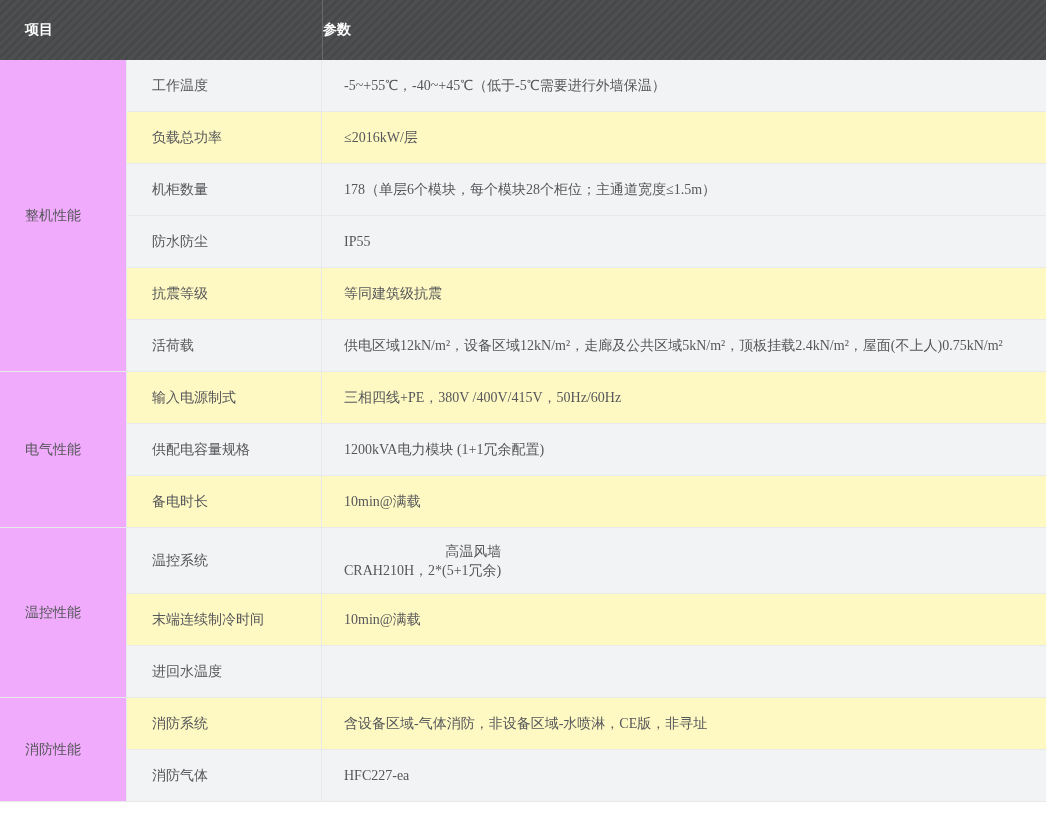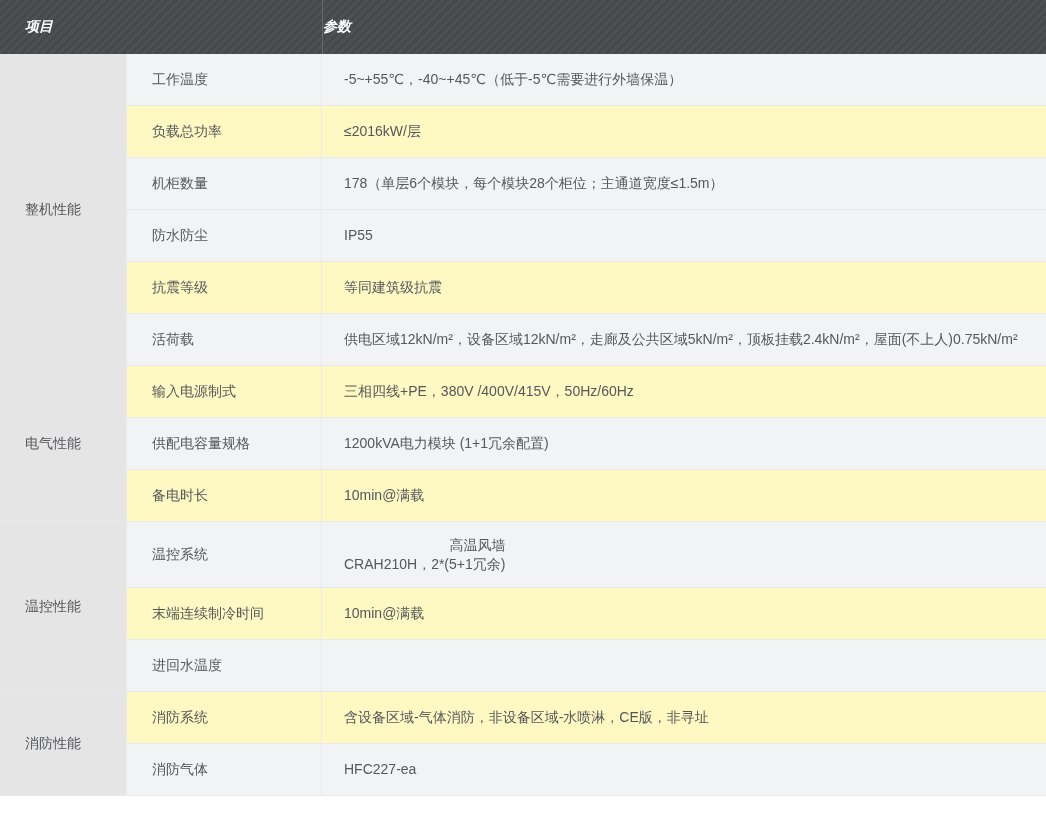--- a/index.html
+++ b/index.html
@@ -12,42 +12,41 @@
   .page {
     position: relative;
     width: 1046px;
     height: 827px;
     overflow: hidden;
     background: #ffffff;
   }
   
   .thead {
     display: flex;
-    height: 54px;
+    height: 60px;
     background: repeating-linear-gradient(
       135deg,
       #4e4f51 0px, #4e4f51 3px,
       #474849 3px, #474849 6px
     );
     color: #ffffff;
     font-weight: 700;
-    font-style: italic;
   }
   .thead .hcell {
     display: flex;
     align-items: center;
   }
   .hcell.item  { width: 322px; padding-left: 25px; }
   .hcell.param { flex: 1; border-left: 1px solid #69696b; }
   
   .tbody { display: flex; flex-direction: column; }
   .section { display: flex; }
   .group-cell {
     width: 127px;
-    background: #e5e5e5;
+    background: #f0abfc;
     border-right: 1px solid #e8e9eb;
     border-bottom: 1px solid #e8e9eb;
     display: flex;
     align-items: center;
     padding-left: 25px;
   }
   .rows { flex: 1; display: flex; flex-direction: column; }
   .row {
     display: flex;
     height: 52px;
@@ -61,20 +60,21 @@
     width: 195px;
     flex: none;
     padding-left: 25px;
     border-right: 1px solid #e8e9eb;
   }
   .cell.value {
     flex: 1;
     padding-left: 22px;
     padding-right: 8px;
     white-space: pre-line;
+    font-family: Liberation Serif, serif;
   }
 </style>
 </head>
 <body>
 
 <div class="page">
 
   <div class="thead">
     <div class="hcell item">项目</div>
     <div class="hcell param">参数</div>

